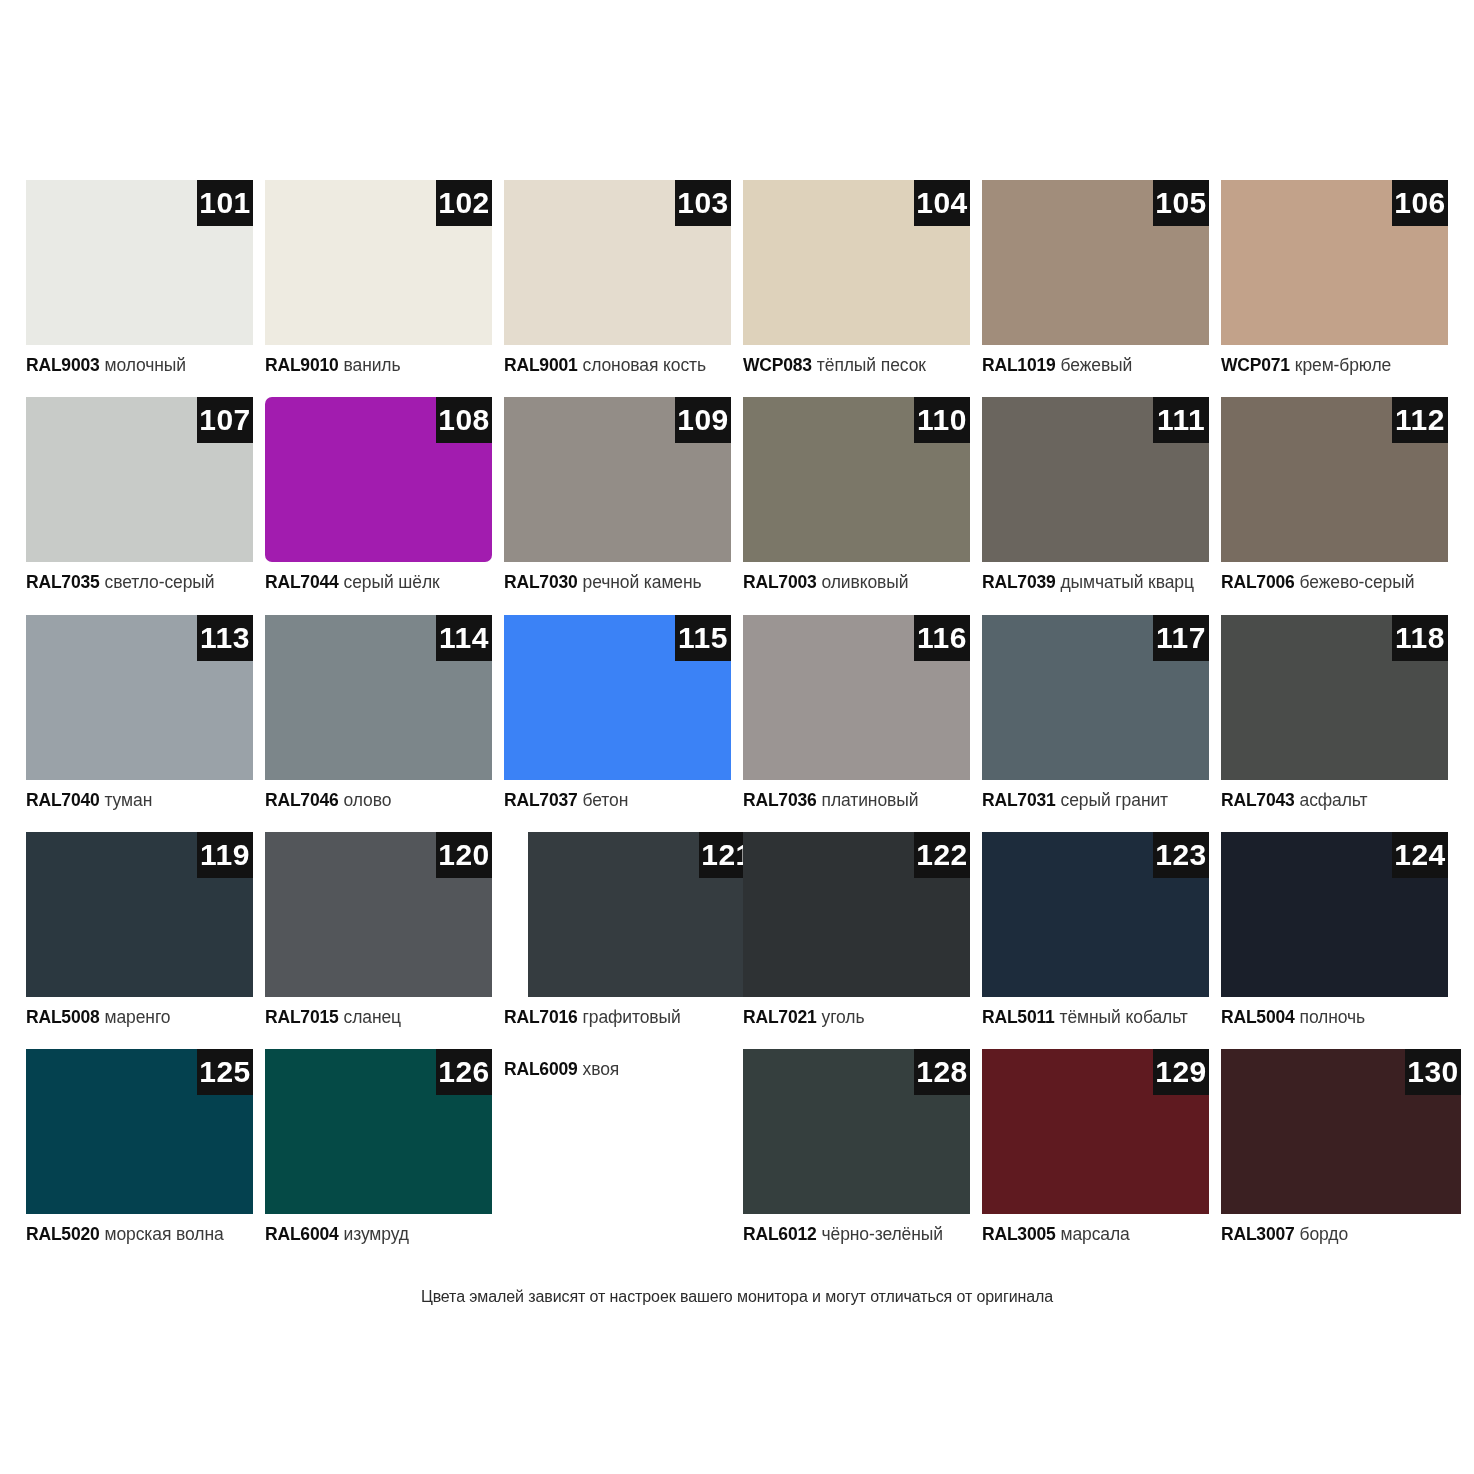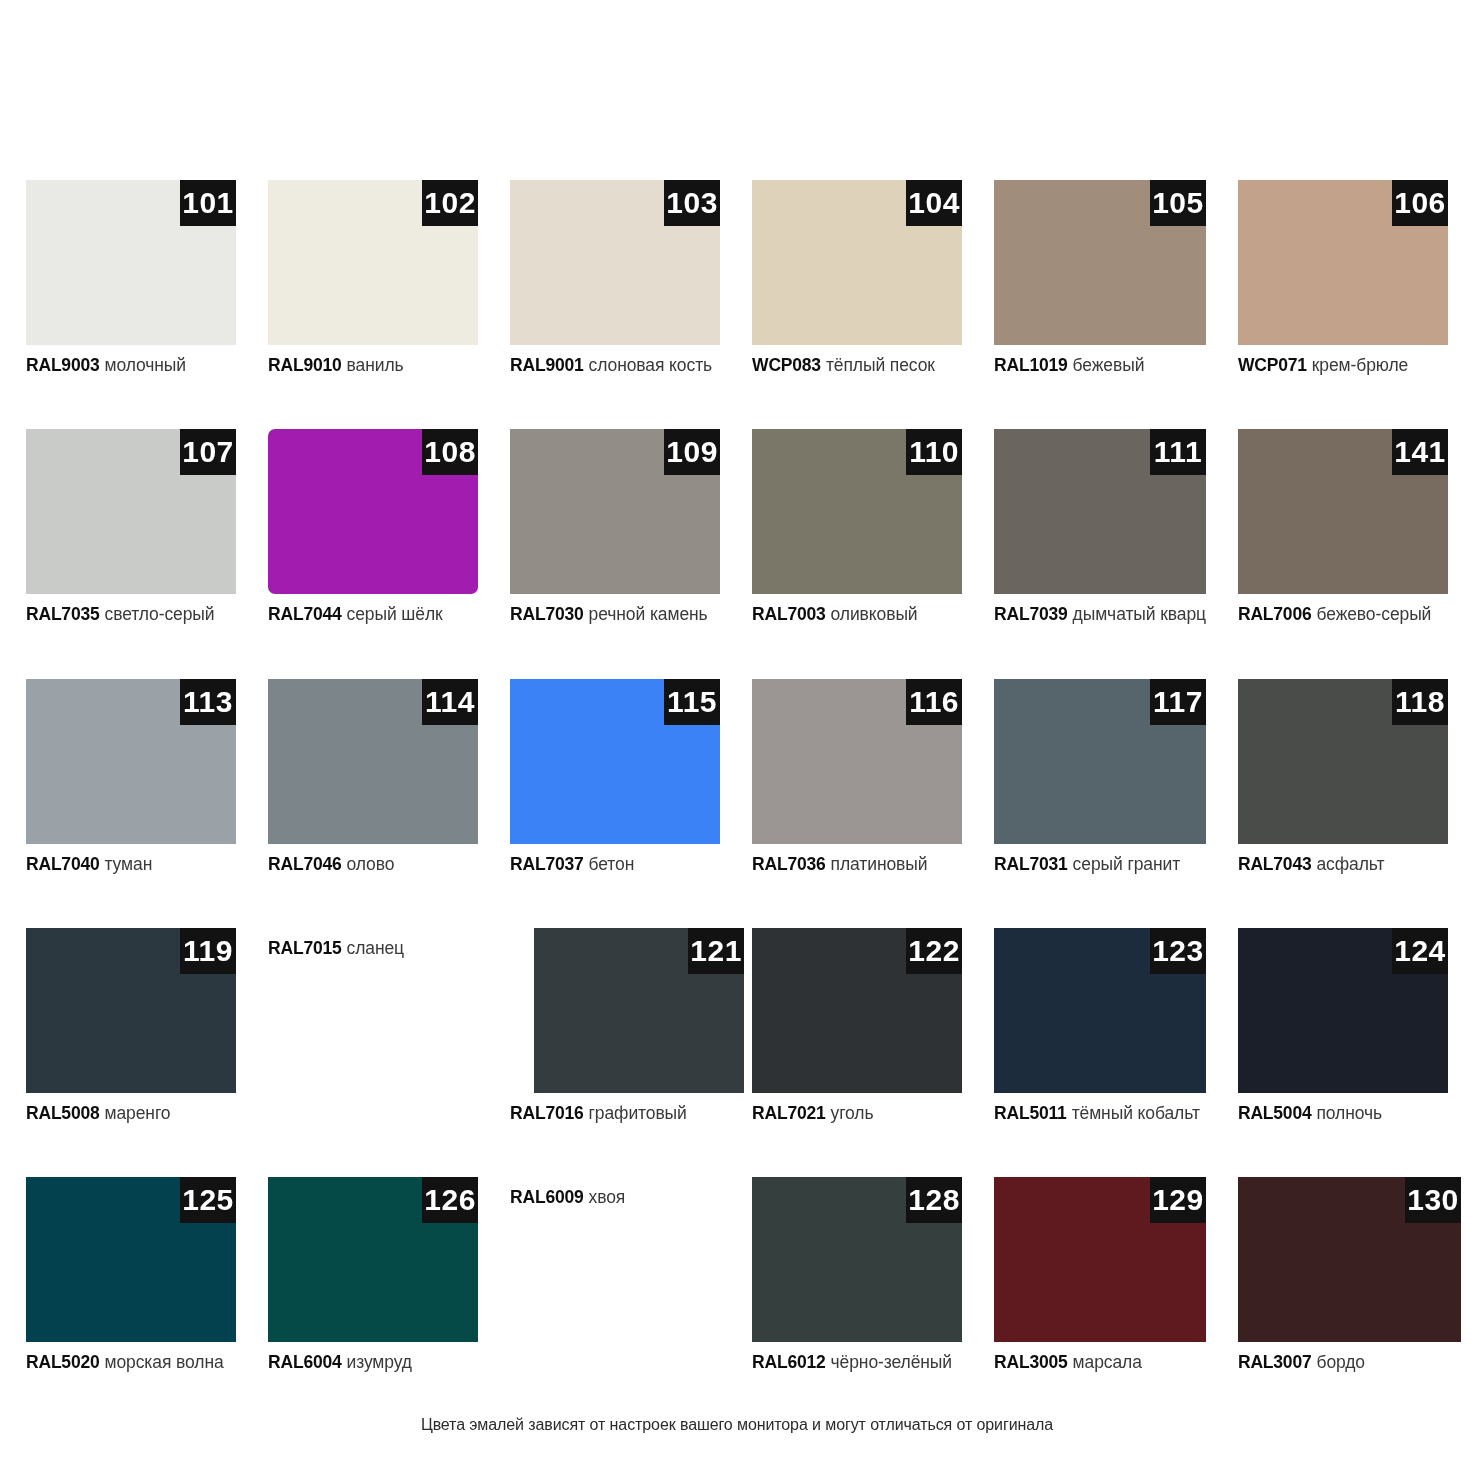--- a/index.html
+++ b/index.html
@@ -22,21 +22,20 @@
     height: 1474px;
     box-sizing: border-box;
     padding: 180px 26px 0 26px;
   }
 
   .swatch-grid {
     display: grid;
     grid-template-columns: repeat(6, 1fr);
     column-gap: 12px;
     row-gap: 0px;
-    gap: 32px;
   }
 
   .swatch-cell {
     position: relative;
     box-sizing: border-box;
   }
 
   .swatch-chip {
     position: relative;
     width: 100%;
@@ -160,21 +159,21 @@
         <div class="swatch-label"><span class="swatch-code">RAL7003</span><span class="swatch-name">оливковый</span></div>
       </div>
       <div class="swatch-cell">
         <div class="swatch-chip" style="background-color: rgb(106, 101, 94);">
           <div class="swatch-badge">111</div>
         </div>
         <div class="swatch-label"><span class="swatch-code">RAL7039</span><span class="swatch-name">дымчатый кварц</span></div>
       </div>
       <div class="swatch-cell">
         <div class="swatch-chip" style="background-color: rgb(120, 108, 96);">
-          <div class="swatch-badge">141</div>
+          <div class="swatch-badge">112</div>
         </div>
         <div class="swatch-label"><span class="swatch-code">RAL7006</span><span class="swatch-name">бежево-серый</span></div>
       </div>
       <div class="swatch-cell">
         <div class="swatch-chip" style="background-color: rgb(154, 162, 168);">
           <div class="swatch-badge">113</div>
         </div>
         <div class="swatch-label"><span class="swatch-code">RAL7040</span><span class="swatch-name">туман</span></div>
       </div>
       <div class="swatch-cell">
@@ -207,20 +206,23 @@
         </div>
         <div class="swatch-label"><span class="swatch-code">RAL7043</span><span class="swatch-name">асфальт</span></div>
       </div>
       <div class="swatch-cell">
         <div class="swatch-chip" style="background-color: rgb(43, 56, 64);">
           <div class="swatch-badge">119</div>
         </div>
         <div class="swatch-label"><span class="swatch-code">RAL5008</span><span class="swatch-name">маренго</span></div>
       </div>
       <div class="swatch-cell">
+        <div class="swatch-chip" style="background-color: rgb(83, 86, 90);">
+          <div class="swatch-badge">120</div>
+        </div>
         <div class="swatch-label"><span class="swatch-code">RAL7015</span><span class="swatch-name">сланец</span></div>
       </div>
       <div class="swatch-cell">
         <div class="swatch-chip" style="background-color: rgb(53, 60, 64); margin-left: 24px;">
           <div class="swatch-badge">121</div>
         </div>
         <div class="swatch-label"><span class="swatch-code">RAL7016</span><span class="swatch-name">графитовый</span></div>
       </div>
       <div class="swatch-cell">
         <div class="swatch-chip" style="background-color: rgb(46, 50, 52);">

